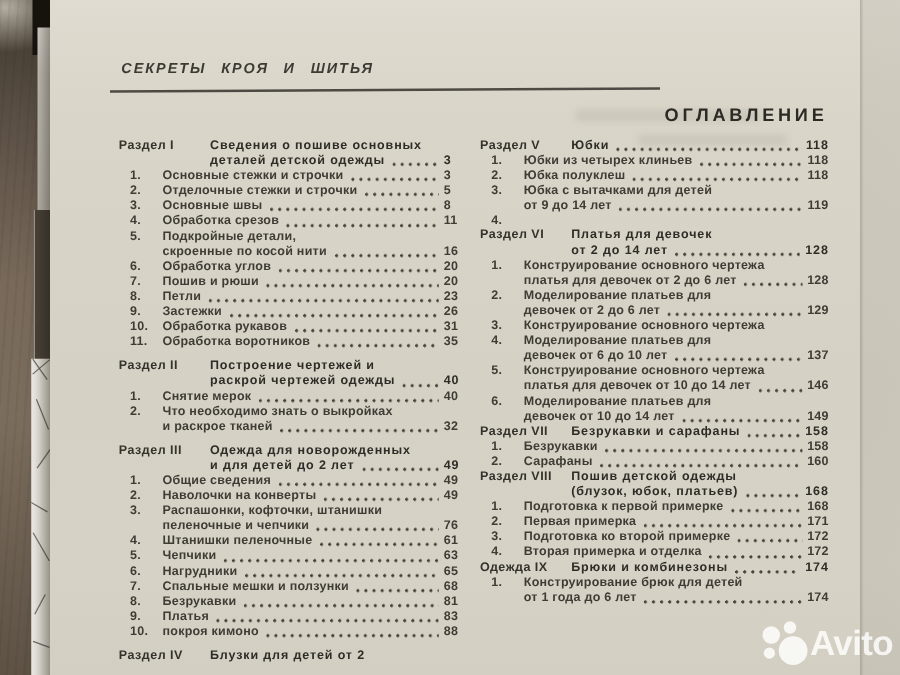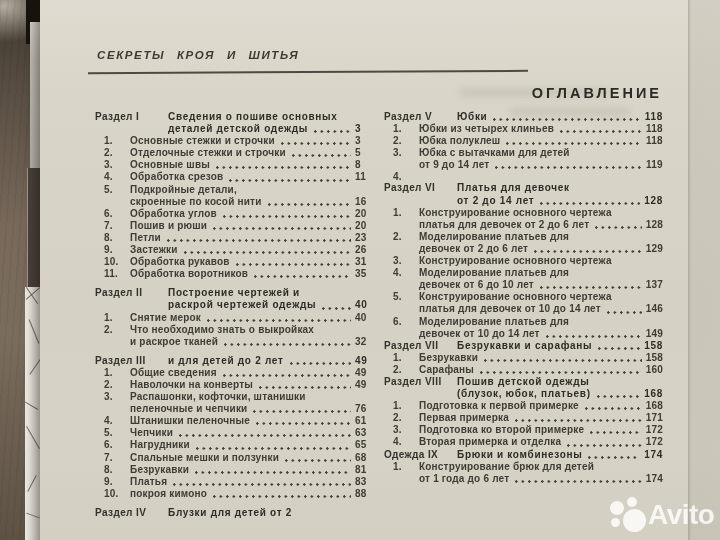--- a/index.html
+++ b/index.html
@@ -276,20 +276,23 @@
                 <span class="p">32</span>
               </div>
             </div>
           </div>
         </div>
         <div class="section">
           <div class="sec-row">
             <span class="sec-label">Раздел III</span>
             <div class="sec-body">
               <div class="line">
+                <span class="t">Одежда для новорожденных</span>
+              </div>
+              <div class="line">
                 <span class="t">и для детей до 2 лет</span>
                 <span class="leader"></span>
                 <span class="p">49</span>
               </div>
             </div>
           </div>
           <div class="item">
             <span class="num">1.</span>
             <div class="item-body">
               <div class="line">

